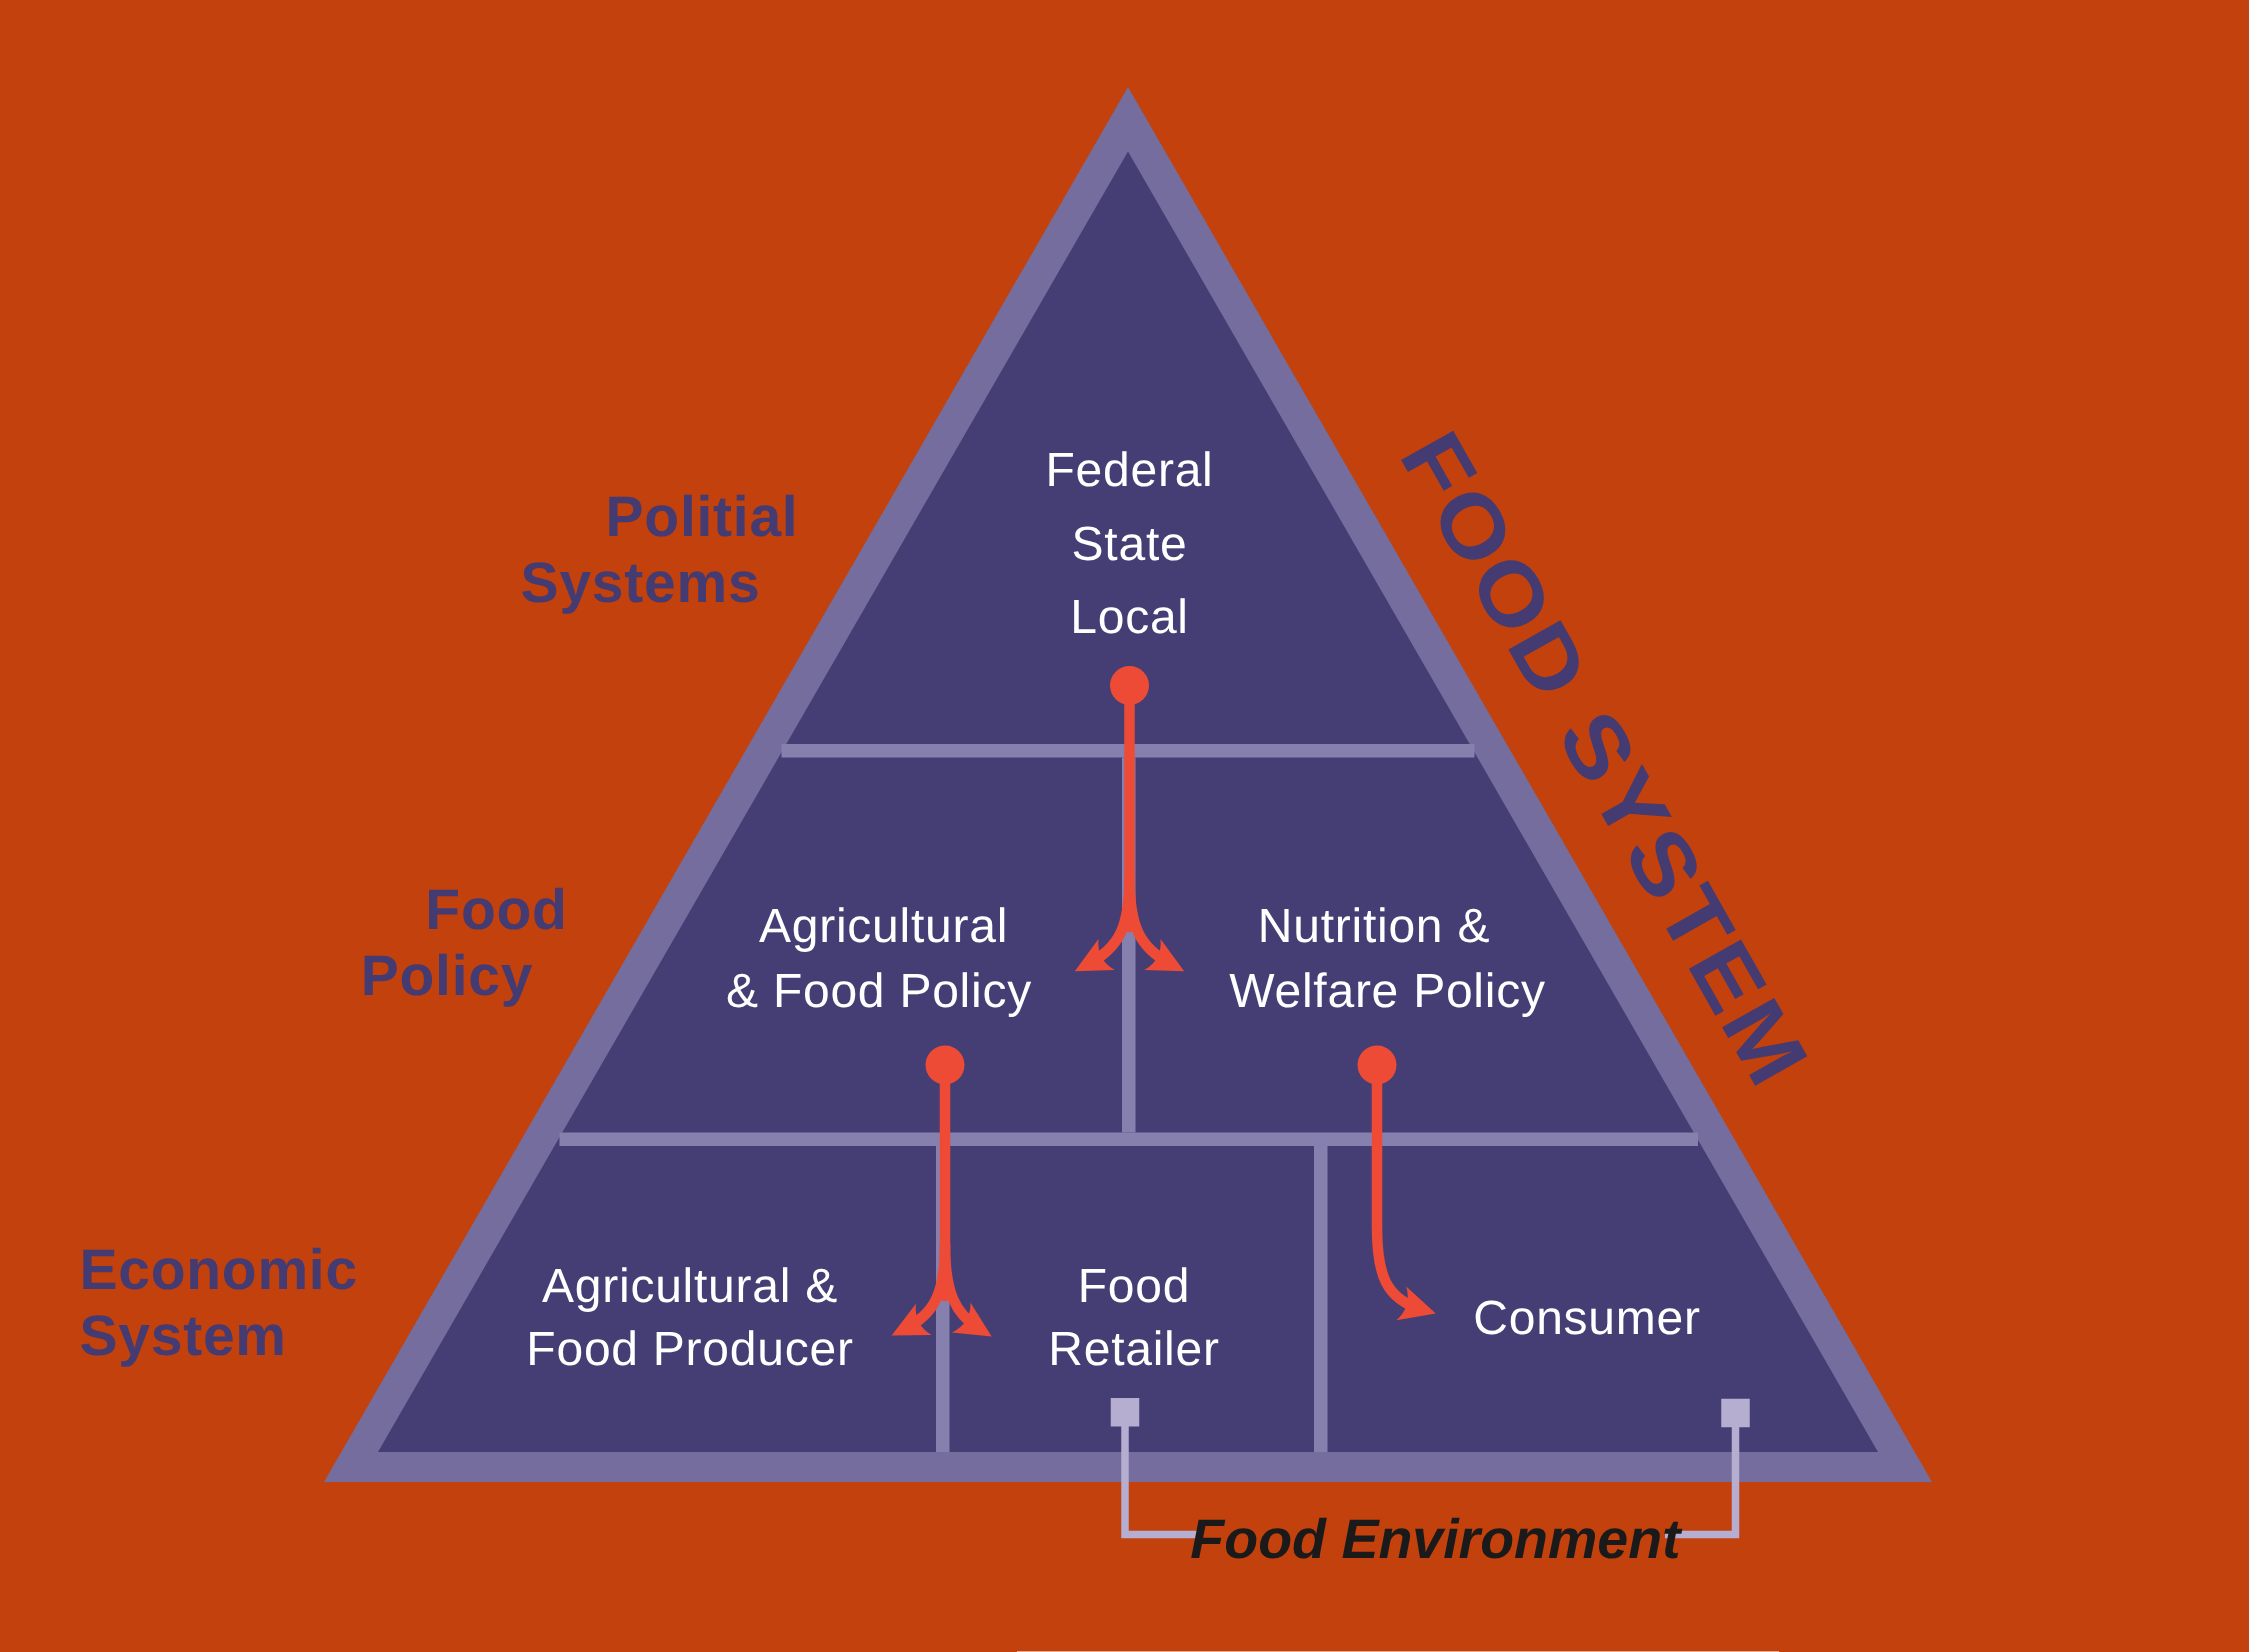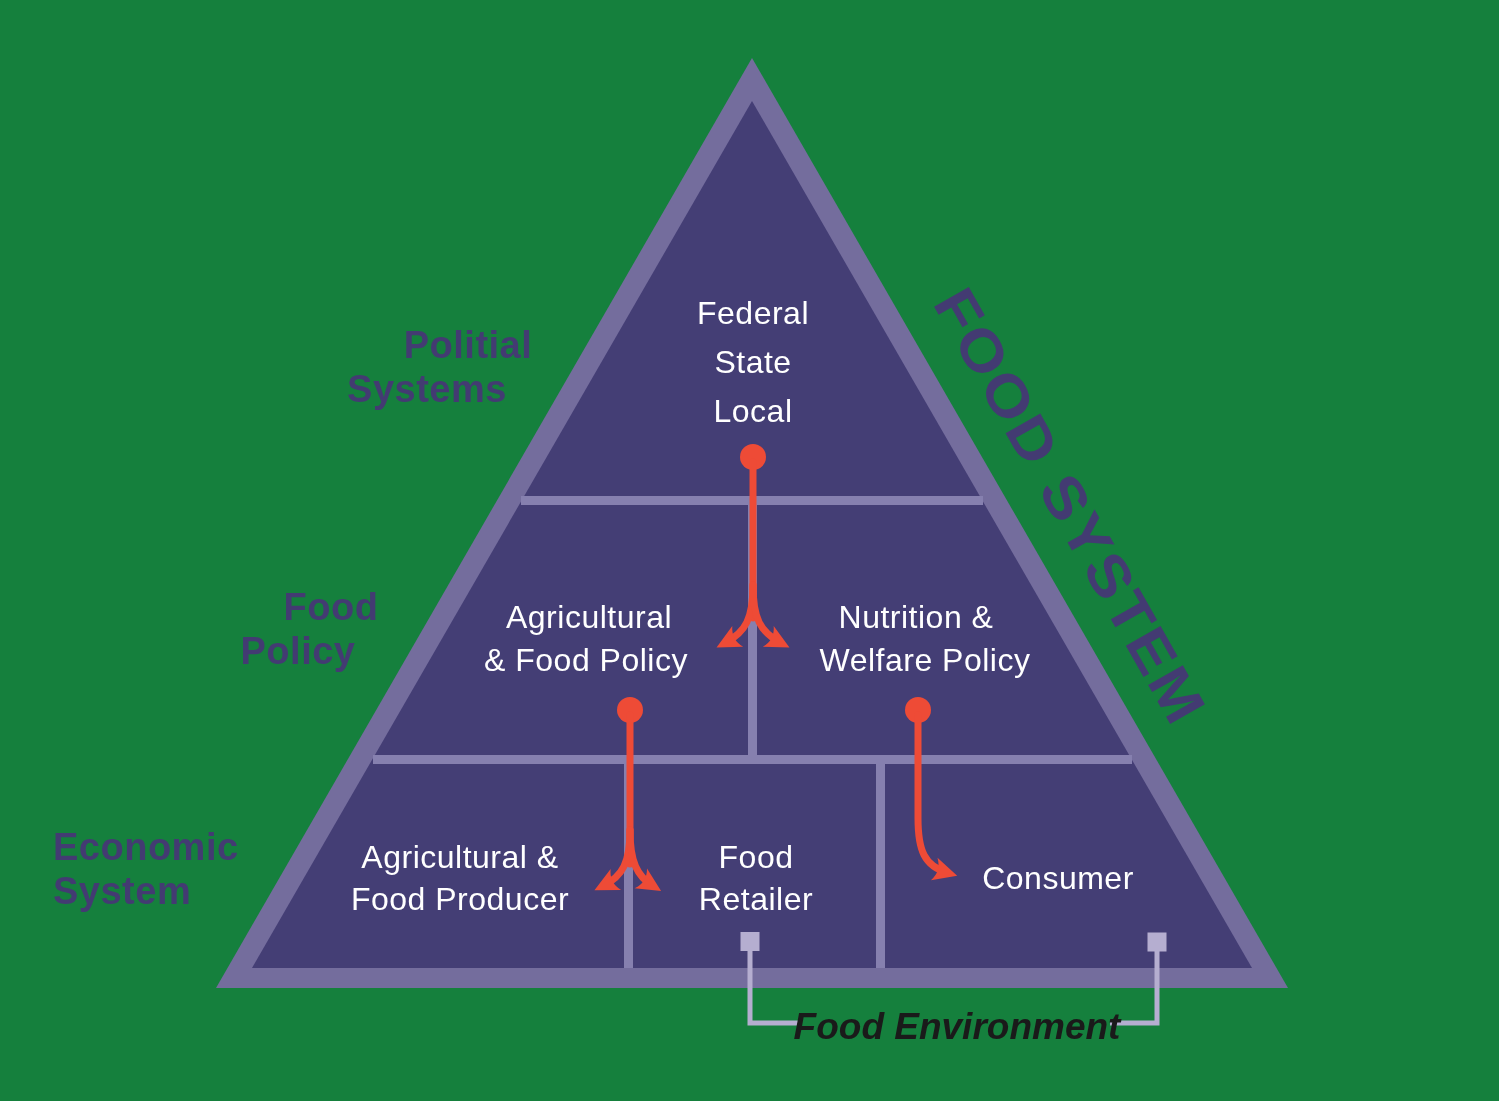--- a/index.html
+++ b/index.html
@@ -6,21 +6,21 @@
     --triangle-fill:#443e75;
     --triangle-border:#746d9d;
     --divider:#8680af;
     --arrow:#ee4b36;
     --label-text:#433b72;
     --cell-text:#ffffff;
     --connector:#b5aed0;
     --environment-text:#1a1a1a;
   }
   html,body{margin:0;padding:0;background:#fff;}
-  .stage{position:relative;width:1499px;height:1101px;background:#15803d;overflow:hidden;}
+  .stage{position:relative;width:1499px;height:1101px;background:#c2410c;overflow:hidden;}
   svg{display:block;width:100%;height:100%;}
   svg text{font-family:"Liberation Sans","DejaVu Sans",sans-serif;}
   .cell-text{fill:var(--cell-text);font-size:32px;text-anchor:middle;dominant-baseline:central;letter-spacing:0.5px;}
   .side-label{fill:var(--label-text);font-size:38px;font-weight:bold;text-anchor:middle;dominant-baseline:central;letter-spacing:0.5px;}
   .side-label.anchor-start{text-anchor:start;}
   .brand-text{fill:var(--label-text);font-size:58px;font-weight:bold;letter-spacing:2px;}
   .env-text{fill:var(--environment-text);font-size:37px;font-style:italic;font-weight:600;text-anchor:middle;dominant-baseline:central;}
   .tri-outer{fill:var(--triangle-border);}
   .tri-inner{fill:var(--triangle-fill);}
   .divider{fill:var(--divider);}

